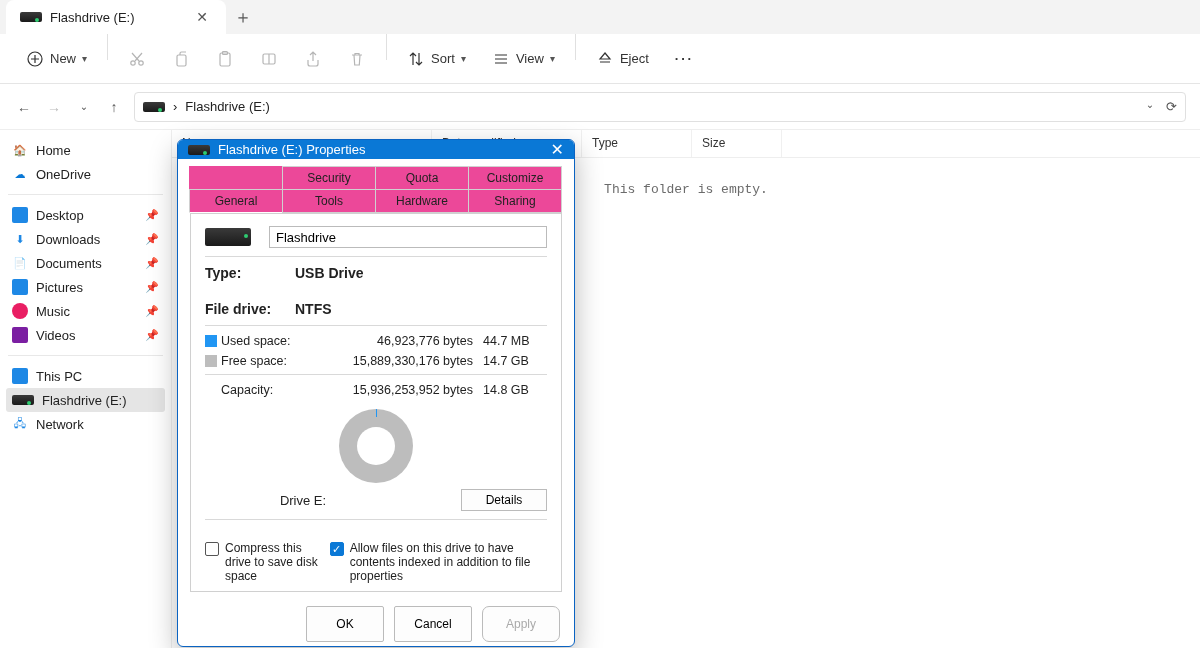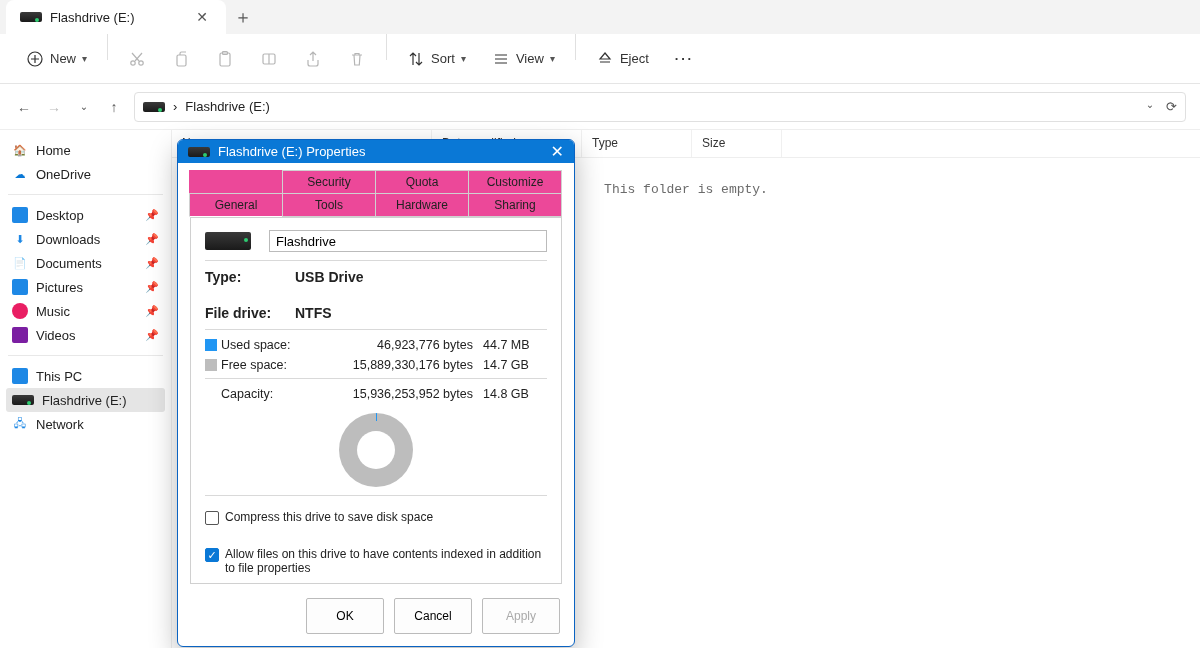--- a/index.html
+++ b/index.html
@@ -55,27 +55,27 @@
   .kv { display: grid; grid-template-columns: 90px 1fr; row-gap: 20px; font-size: 14px; font-weight: bold; }
   .space { display: grid; grid-template-columns: 16px 90px 1fr 64px; row-gap: 6px; align-items: center; font-size: 12.5px; }
   .space .bytes, .cap .bytes { text-align: right; padding-right: 10px; }
   .space .hr2 { grid-column: 1 / -1; height: 1px; background: #d9d9d9; }
   .cap { display: grid; grid-template-columns: 106px 1fr 64px; font-size: 12.5px; }
   .sw { width: 12px; height: 12px; }
   .piewrap { display: flex; flex-direction: column; align-items: center; gap: 6px; margin-top: 4px; }
   .pie { width: 74px; height: 74px; border-radius: 50%; background: conic-gradient(#2196f3 0 1deg, #bdbdbd 1deg 360deg); position: relative; }
   .pie::after { content: ""; position: absolute; inset: 18px; background: #fff; border-radius: 50%; }
   .details { align-self: flex-end; width: 86px; height: 22px; border: 1px solid #bbb; background: #fdfdfd; font-size: 12px; cursor: pointer; }
-  .checks { font-size: 12px; display: flex; flex-direction: column; gap: 22px; margin-top: 6px; }
+  .checks { font-size: 12px; display: flex; gap: 8px; margin-top: 13px; }
   .checks label { display: flex; gap: 6px; align-items: flex-start; }
   .cbx { width: 14px; height: 14px; border: 1px solid #555; border-radius: 2px; display: inline-flex; align-items: center; justify-content: center; font-size: 11px; color: #fff; flex-shrink: 0; margin-top: 1px; }
   .cbx.on { background: #0a78d6; border-color: #0a78d6; }
   .dlg-buttons { display: flex; gap: 10px; justify-content: flex-end; padding: 8px 14px 12px; }
   .dlg-buttons button { width: 78px; height: 36px; border: 1px solid #bbb; background: #fdfdfd; font-size: 12px; border-radius: 2px; cursor: pointer; }
-  .dlg-buttons button.disabled { color: #aaa; }
+  .dlg-buttons button.disabled { color: #aaa; border-radius: 7px; }
 
   .driveicon { width: 46px; height: 18px; background: linear-gradient(#3a3a3a,#1a1a1a); border-radius: 2px; position: relative; }
   .driveicon::after { content:""; position:absolute; right:3px; top:6px; width:4px; height:4px; background:#2ecc71; border-radius:50%; }
   .driveicon.sm { width: 22px; height: 10px; }
 </style>
 </head>
 <body>
 
 <div class="titlebar">
   <div class="tab">
@@ -280,20 +280,24 @@
         <span>14.7 GB</span>
         <div class="hr2"></div>
       </div>
       <div class="cap">
         <span style="padding-left:16px;">Capacity:</span>
         <span class="bytes">15,936,253,952 bytes</span>
         <span>14.8 GB</span>
       </div>
       <div class="piewrap">
         <div class="pie"></div>
+        <div style="display:flex;align-items:center;gap:60px;width:100%;">
+          <span style="flex:1;text-align:center;">Drive E:</span>
+          <button class="details">Details</button>
+        </div>
       </div>
       <div class="hr"></div>
       <div class="checks">
         <label>
           <span class="cbx"></span>
           <span>Compress this drive to save disk space</span>
         </label>
         <label>
           <span class="cbx on">✓</span>
           <span>Allow files on this drive to have contents indexed in addition to file properties</span>

